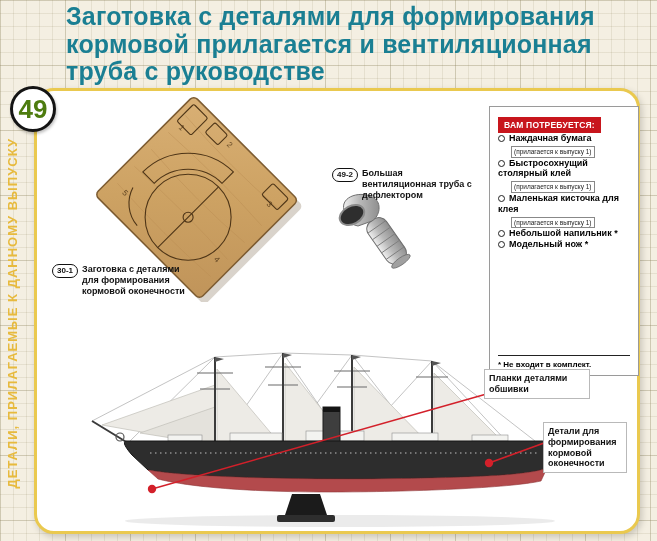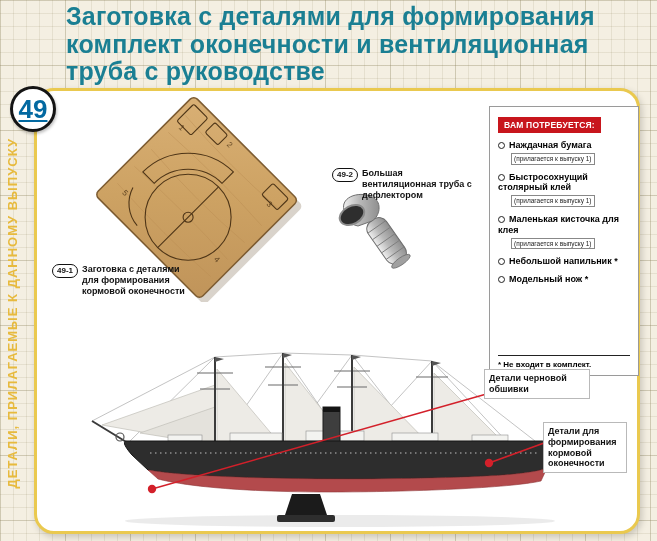--- a/index.html
+++ b/index.html
@@ -27,23 +27,22 @@
   .page-title span { display:block; }
   .card {
     position:absolute; left:34px; top:88px; width:606px; height:446px;
     background:#ffffff; border:3px solid #eac94f; border-radius:20px;
     box-shadow:2px 3px 7px rgba(0,0,0,0.18);
   }
   .issue-badge {
     position:absolute; left:10px; top:86px; width:46px; height:46px;
     border-radius:50%; background:#fff; border:3px solid #141414;
     display:flex; align-items:center; justify-content:center;
-    font-weight:700; font-size:26px; color:#0369a1; z-index:6;
+    font-weight:700; font-size:26px; color:#4d7c0f; z-index:6;
     box-shadow:1px 2px 3px rgba(0,0,0,0.25);
-    text-decoration:underline;
   }
   .side-label {
     position:absolute; left:5px; top:138px;
     writing-mode:vertical-rl; transform:rotate(180deg);
     font-weight:700; font-size:13px; letter-spacing:1px;
     color:#e7ba3e; white-space:nowrap; z-index:2;
   }
   .sheet-svg { position:absolute; left:70px; top:94px; }
   .tube-svg  { position:absolute; left:328px; top:188px; }
   .part-label {
@@ -59,21 +58,21 @@
   #part2-label { left:332px; top:168px; width:152px; }
   #part2-label .part-text { width:112px; }
   .req-box {
     position:absolute; left:489px; top:106px; width:150px; height:270px;
     border:1px solid #9a9a9a; background:#fff; padding:7px 8px; z-index:4;
   }
   .req-title {
     display:inline-block; background:#c8161d; color:#fff;
     font-weight:700; font-size:8.5px; padding:3px 6px; letter-spacing:0.2px;
   }
-  .req-item { margin-top:7px; font-weight:700; font-size:9px; line-height:1.2; }
+  .req-item { font-weight:700; font-size:9px; line-height:1.2; }
   .req-bullet {
     display:inline-block; width:7px; height:7px; border:1.2px solid #222;
     border-radius:50%; margin-right:4px; vertical-align:-1px; background:#fff;
   }
   .req-note {
     display:block; width:fit-content; font-weight:400; font-size:6.5px;
     border:1px solid #888; padding:1px 2px; margin:2px 0 0 13px; color:#222;
   }
   .req-note:empty { display:none; }
   .req-footnote {
@@ -95,21 +94,21 @@
   #callout-planking { left:484px; top:369px; width:106px; }
   #callout-stern    { left:543px; top:422px; width:84px; }
 </style>
 </head>
 <body>
 
 <div class="page">
 
   <div class="page-title">
     <span>Заготовка с деталями для формирования</span>
-    <span>комплект оконечности и вентиляционная</span>
+    <span>кормовой прилагается и вентиляционная</span>
     <span>труба с руководстве</span>
   </div>
 
   <div class="card"></div>
 
   <div class="issue-badge">49</div>
 
   <div class="side-label">ДЕТАЛИ, ПРИЛАГАЕМЫЕ К ДАННОМУ ВЫПУСКУ</div>
 
   <svg class="sheet-svg" width="256" height="208" viewBox="0 0 256 208">
@@ -161,21 +160,21 @@
       <g stroke="#7e7e7e" stroke-width="0.9">
         <path d="M-11,-16 H11 M-11,-8 H11 M-11,0 H11 M-11,8 H11 M-11,16 H11"></path>
       </g>
       <ellipse cx="0" cy="26" rx="11" ry="3.5" fill="#a0a0a0" stroke="#6f6f6f" stroke-width="0.8"></ellipse>
     </g>
     <path d="M16,22 C12,8 34,2 46,10 C54,15 52,28 44,33 L30,38 C20,36 18,30 16,22 Z" fill="url(#metal)" stroke="#6f6f6f"></path>
     <ellipse cx="24" cy="27" rx="13" ry="9" transform="rotate(-28 24 27)" fill="#2e2e2e" stroke="#8b8b8b" stroke-width="2"></ellipse>
   </svg>
 
   <div class="part-label" id="part1-label">
-    <span class="part-badge">49-1</span>
+    <span class="part-badge">30-1</span>
     <span class="part-text">Заготовка с деталями для формирования кормовой оконечности</span>
   </div>
   <div class="part-label" id="part2-label">
     <span class="part-badge">49-2</span>
     <span class="part-text">Большая вентиляционная труба с дефлектором</span>
   </div>
 
   <div class="req-box">
     <div class="req-title">ВАМ ПОТРЕБУЕТСЯ:</div>
 
@@ -246,16 +245,16 @@
     <path d="M212,149 L240,149 L247,170 L205,170 Z" fill="#1b1b1b"></path>
     <rect x="197" y="170" width="58" height="7" rx="2" fill="#2e2e2e"></rect>
     <g>
       <path d="M410,48 L72,144" stroke="#d3202a" stroke-width="1.6" fill="none"></path>
       <path d="M464,98 L409,118" stroke="#d3202a" stroke-width="1.6" fill="none"></path>
       <circle cx="72" cy="144" r="4.2" fill="#d3202a"></circle>
       <circle cx="409" cy="118" r="4.2" fill="#d3202a"></circle>
     </g>
   </svg>
 
-  <div class="callout" id="callout-planking">Детали черновой обшивки</div>
+  <div class="callout" id="callout-planking">Планки деталями обшивки</div>
   <div class="callout" id="callout-stern">Детали для формирования кормовой оконечности</div>
 
 </div>
 
 </body></html>

